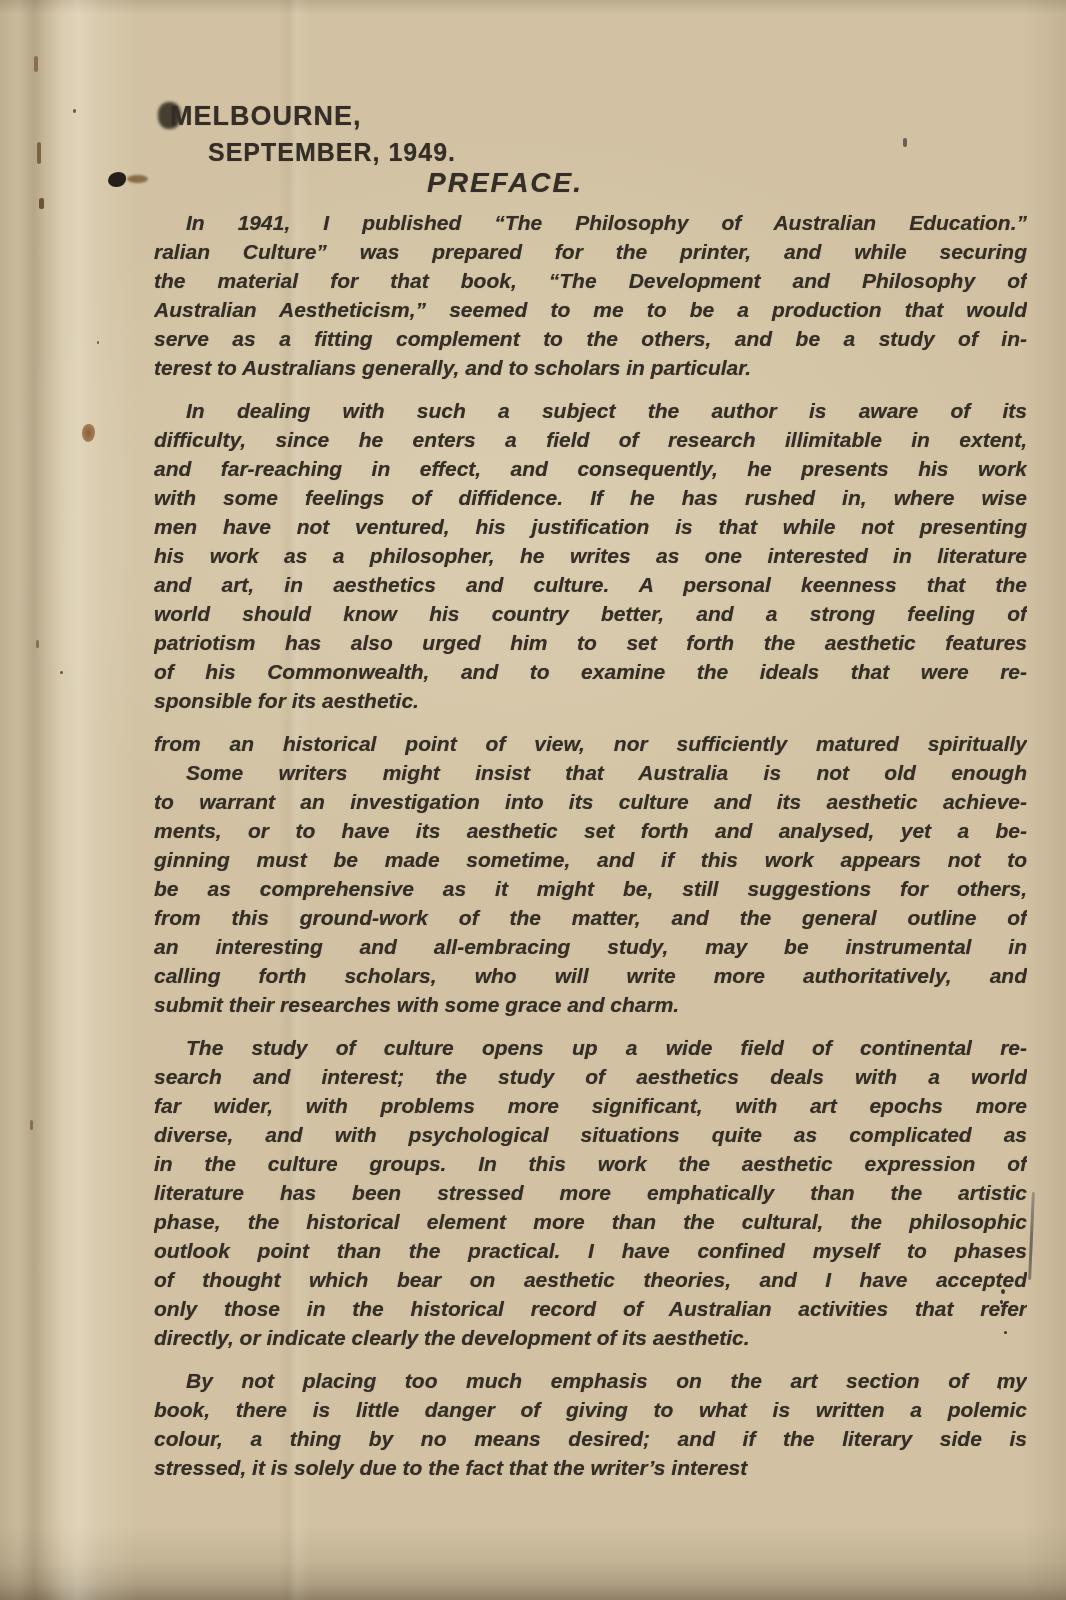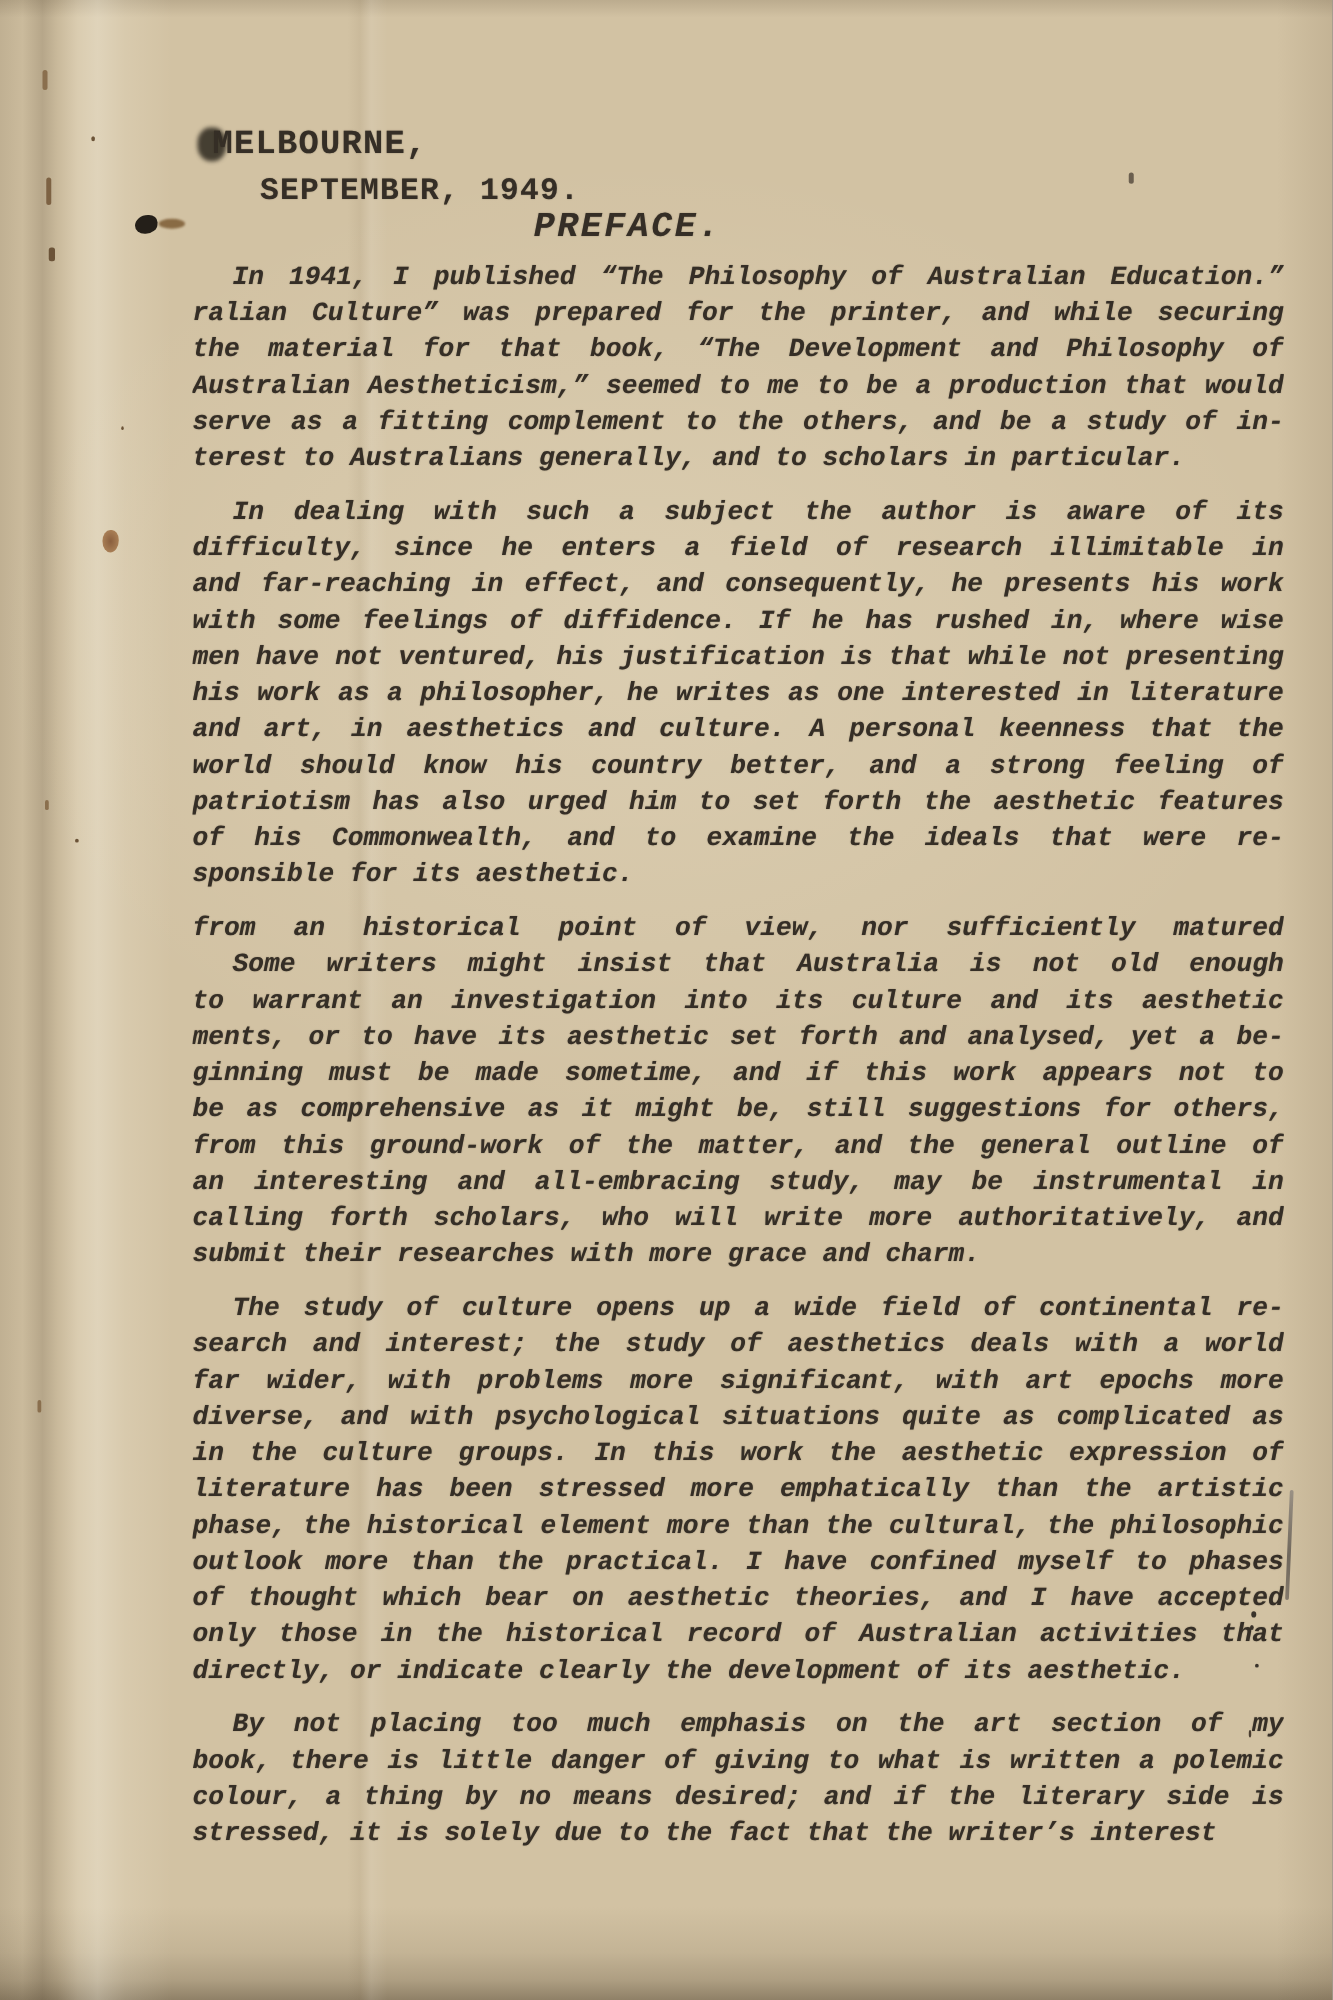--- a/index.html
+++ b/index.html
@@ -1,20 +1,20 @@
 <!DOCTYPE html>
 <html><head>
 <meta charset="utf-8">
 <style>
   html,body{margin:0;padding:0;background:#888;}
   .page{
     position:relative;
     width:1066px;height:1600px;
     overflow:hidden;
-    font-family:Liberation Mono, monospace;
+    font-family:Liberation Sans, sans-serif;
     background:
       linear-gradient(90deg, rgba(60,45,25,0.12) 0px, rgba(60,45,25,0.05) 18px, rgba(55,40,22,0.18) 34px, rgba(60,45,25,0.06) 46px, rgba(255,250,235,0.18) 62px, rgba(255,252,240,0.30) 78px, rgba(255,250,235,0.14) 100px, rgba(0,0,0,0) 138px),
       linear-gradient(90deg, rgba(0,0,0,0) 278px, rgba(110,90,60,0.08) 288px, rgba(255,255,255,0.09) 297px, rgba(0,0,0,0) 310px),
       linear-gradient(270deg, rgba(90,70,45,0.12) 0px, rgba(0,0,0,0) 45px),
       linear-gradient(180deg, rgba(70,55,35,0.16) 0px, rgba(0,0,0,0) 14px),
       linear-gradient(0deg, rgba(50,38,20,0.42) 0px, rgba(70,55,35,0.26) 16px, rgba(90,75,50,0.12) 38px, rgba(0,0,0,0) 75px),
       radial-gradient(ellipse 750px 550px at 48% 32%, rgba(255,250,232,0.20), rgba(0,0,0,0) 70%),
       #d2c2a3;
     color:#352e26;
   }
@@ -127,31 +127,31 @@
       <div class="paragraph">
         <div class="line justified">from an historical point of view, nor sufficiently matured spiritually</div>
         <div class="line first justified">Some writers might insist that Australia is not old enough</div>
         <div class="line justified">to warrant an investigation into its culture and its aesthetic achieve-</div>
         <div class="line justified">ments, or to have its aesthetic set forth and analysed, yet a be-</div>
         <div class="line justified">ginning must be made sometime, and if this work appears not to</div>
         <div class="line justified">be as comprehensive as it might be, still suggestions for others,</div>
         <div class="line justified">from this ground-work of the matter, and the general outline of</div>
         <div class="line justified">an interesting and all-embracing study, may be instrumental in</div>
         <div class="line justified">calling forth scholars, who will write more authoritatively, and</div>
-        <div class="line">submit their researches with more grace and charm.</div>
+        <div class="line">submit their researches with some grace and charm.</div>
       </div>
       <div class="paragraph">
         <div class="line first justified">The study of culture opens up a wide field of continental re-</div>
         <div class="line justified">search and interest; the study of aesthetics deals with a world</div>
         <div class="line justified">far wider, with problems more significant, with art epochs more</div>
         <div class="line justified">diverse, and with psychological situations quite as complicated as</div>
         <div class="line justified">in the culture groups.  In this work the aesthetic expression of</div>
         <div class="line justified">literature has been stressed more emphatically than the artistic</div>
         <div class="line justified">phase, the historical element more than the cultural, the philosophic</div>
-        <div class="line justified">outlook more than the practical.  I have confined myself to phases</div>
+        <div class="line justified">outlook point than the practical.  I have confined myself to phases</div>
         <div class="line justified">of thought which bear on aesthetic theories, and I have accepted</div>
         <div class="line justified">only those in the historical record of Australian activities that refer</div>
         <div class="line">directly, or indicate clearly the development of its aesthetic.</div>
       </div>
       <div class="paragraph">
         <div class="line first justified">By not placing too much emphasis on the art section of my</div>
         <div class="line justified">book, there is little danger of giving to what is written a polemic</div>
         <div class="line justified">colour, a thing by no means desired; and if the literary side is</div>
         <div class="line">stressed, it is solely due to the fact that the writer’s interest</div>
       </div>

